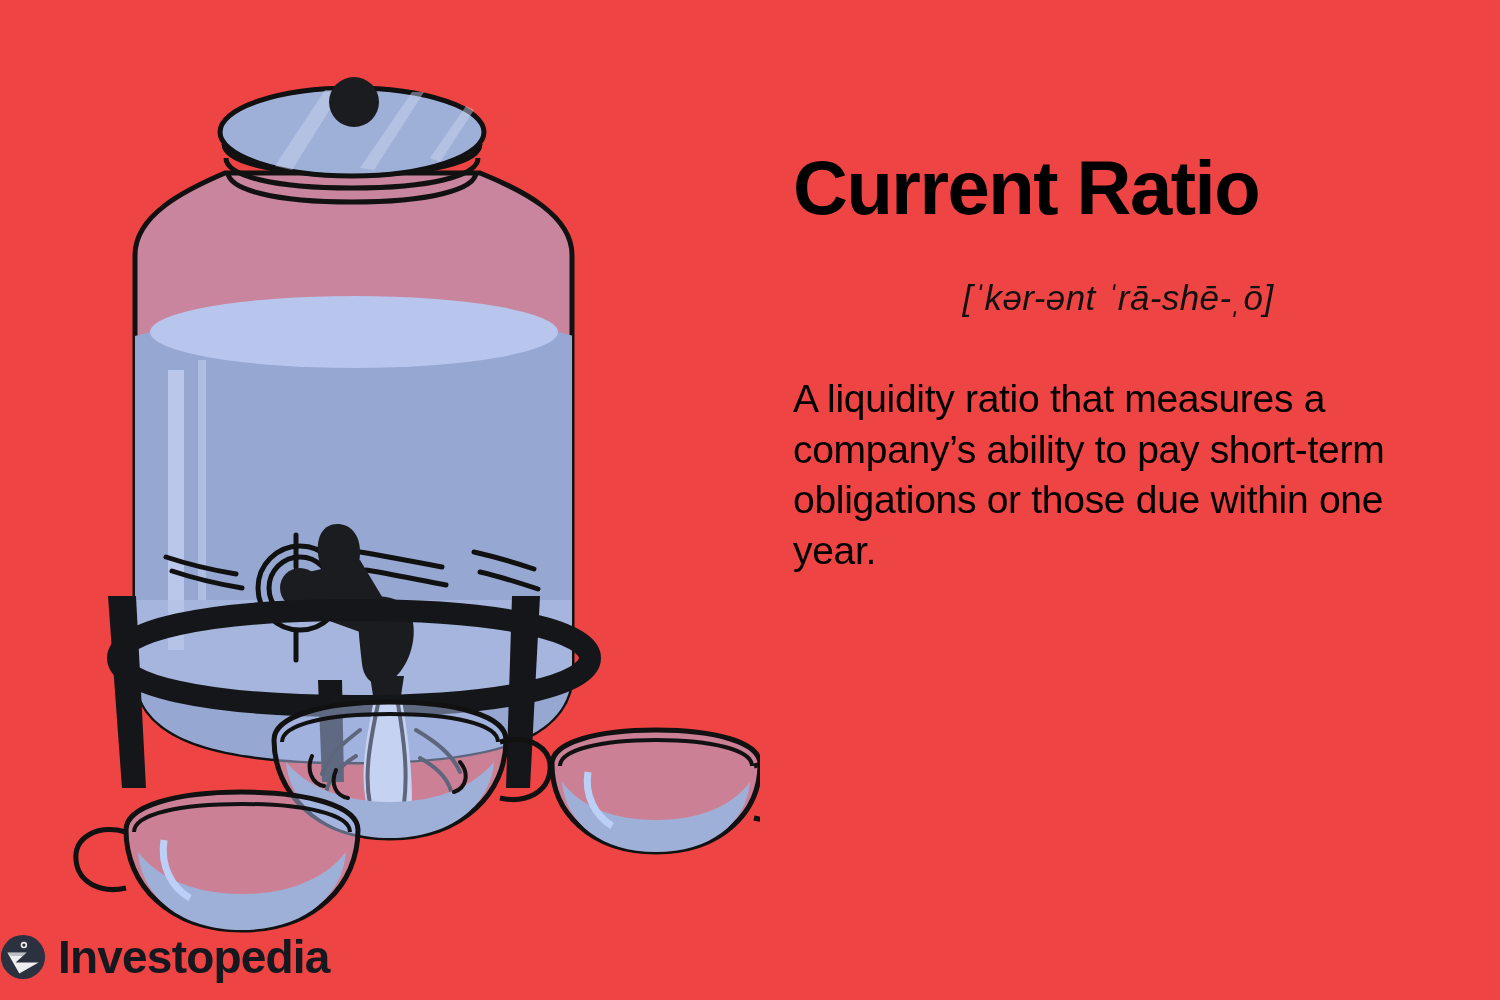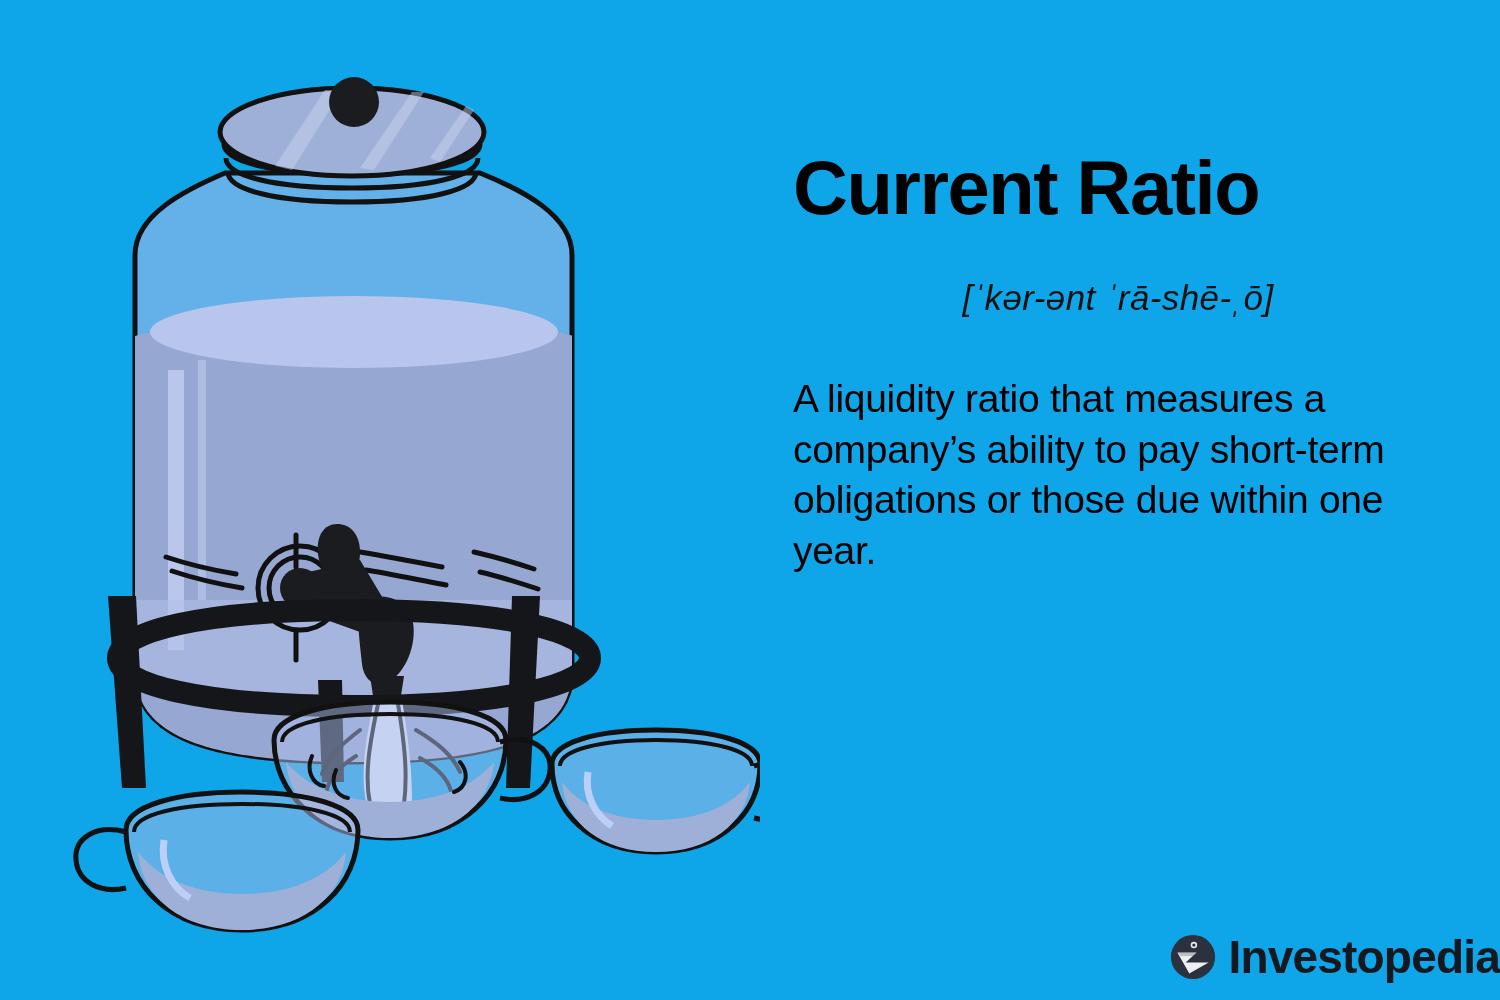--- a/index.html
+++ b/index.html
@@ -9,21 +9,21 @@
   body {
     width: 1500px;
     height: 1000px;
     overflow: hidden;
     font-family: "Liberation Sans", sans-serif;
   }
   #canvas {
     position: relative;
     width: 1500px;
     height: 1000px;
-    background: #0ea5e9;
+    background: #ef4444;
     overflow: hidden;
   }
 
   
   #illustration {
     position: absolute;
     left: 60px;
     top: 40px;
     width: 700px;
     height: 900px;
@@ -75,21 +75,21 @@
   }
 
   
   #footer-logo {
     position: absolute;
     left: 0;
     right: 0;
     bottom: 20px;
     display: flex;
     align-items: center;
-    justify-content: flex-end;
+    justify-content: flex-start;
     gap: 12px;
   }
   #logo-mark {
     width: 46px;
     height: 46px;
     display: block;
   }
   #logo-wordmark {
     font-family: "Liberation Sans", sans-serif;
     font-size: 46px;

